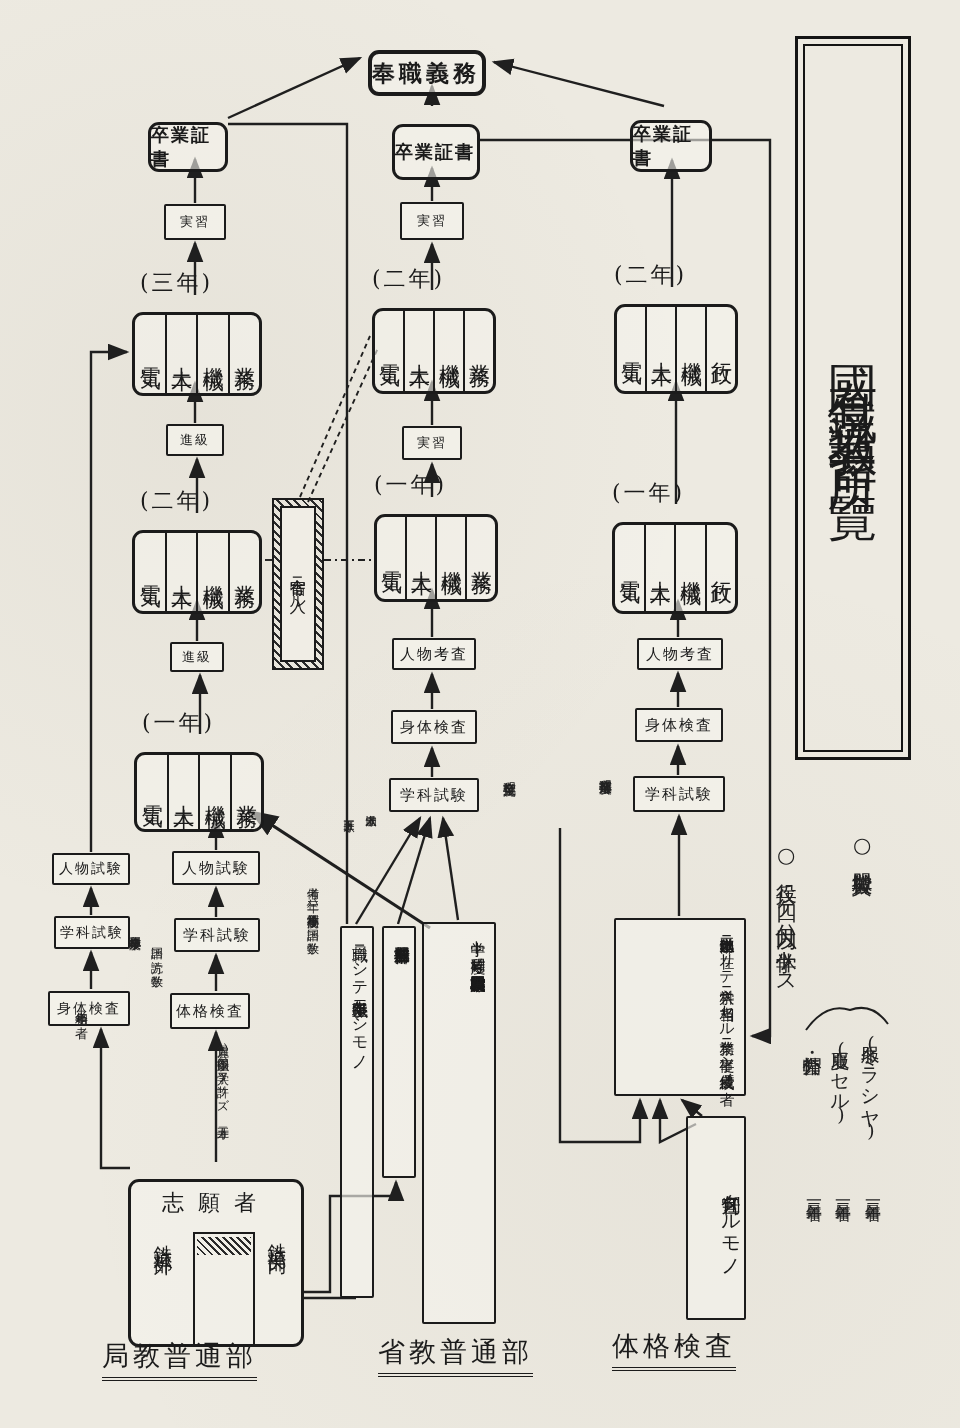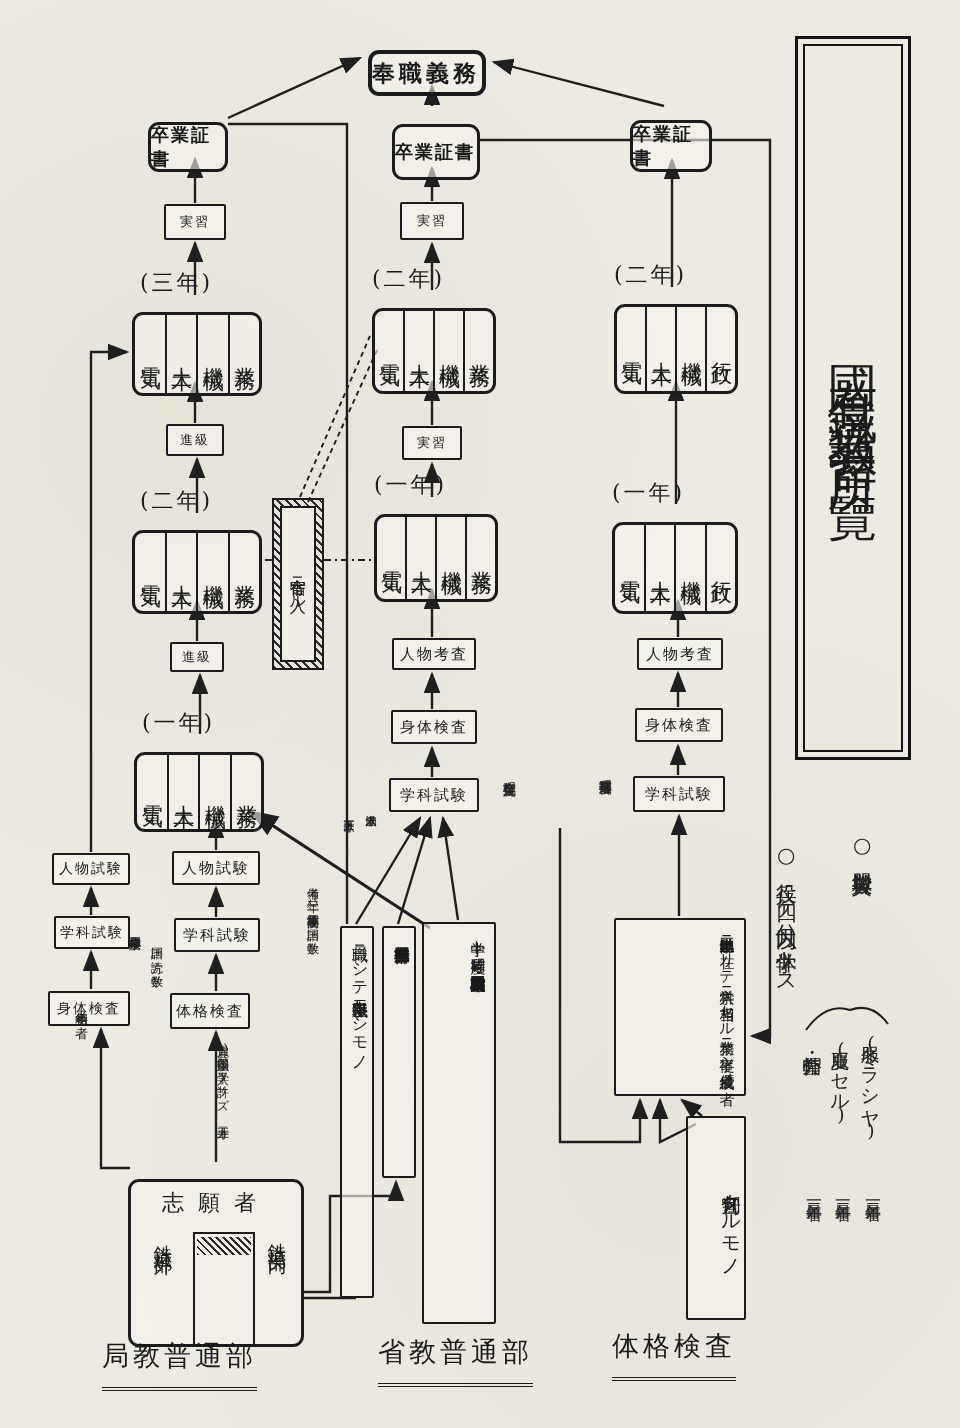--- a/index.html
+++ b/index.html
@@ -19,21 +19,21 @@
        font-size:13px;letter-spacing:2px;white-space:nowrap;}
   .ylabel{font-size:22px;letter-spacing:3px;text-align:left;white-space:nowrap;}
   .ybox{display:flex;padding:0;align-items:stretch;}
   .ycell{flex:1;border-right:2.5px solid #1b1b1b;display:flex;align-items:center;justify-content:center;}
   .ycell:last-child{border-right:none;}
   .ycell span{writing-mode:vertical-rl;text-orientation:upright;font-size:21px;line-height:1;letter-spacing:4px;}
   .cert{font-size:18px;letter-spacing:2px;font-weight:bold;}
   .note{color:#222;}
   .tallbox{border:2.5px solid #1b1b1b;background:rgba(245,243,236,.65);box-sizing:border-box;
            writing-mode:vertical-rl;text-orientation:upright;border-radius:2px;}
-  .seclabel{font-size:27px;letter-spacing:4px;border-bottom:4px double #1b1b1b;padding-bottom:13px;white-space:nowrap;}
+  .seclabel{font-size:27px;letter-spacing:4px;border-bottom:4px double #1b1b1b;padding-bottom:3px;white-space:nowrap;}
   .dorm{background:repeating-linear-gradient(45deg,#2a2a2a 0 2px,transparent 2px 6px);
         border:2px solid #1b1b1b;padding:6px;box-sizing:border-box;}
   .dorm-inner{width:100%;height:100%;background:#f0ede5;border:2px solid #1b1b1b;box-sizing:border-box;
         display:flex;align-items:center;justify-content:center;}
   svg.lines{position:absolute;left:0;top:0;pointer-events:none;}
   .title-outer{border:3.5px solid #141414;box-sizing:border-box;}
   .title-inner{position:absolute;inset:5px;border:2px solid #141414;display:flex;align-items:center;justify-content:center;}
 </style>
 </head>
 <body>

